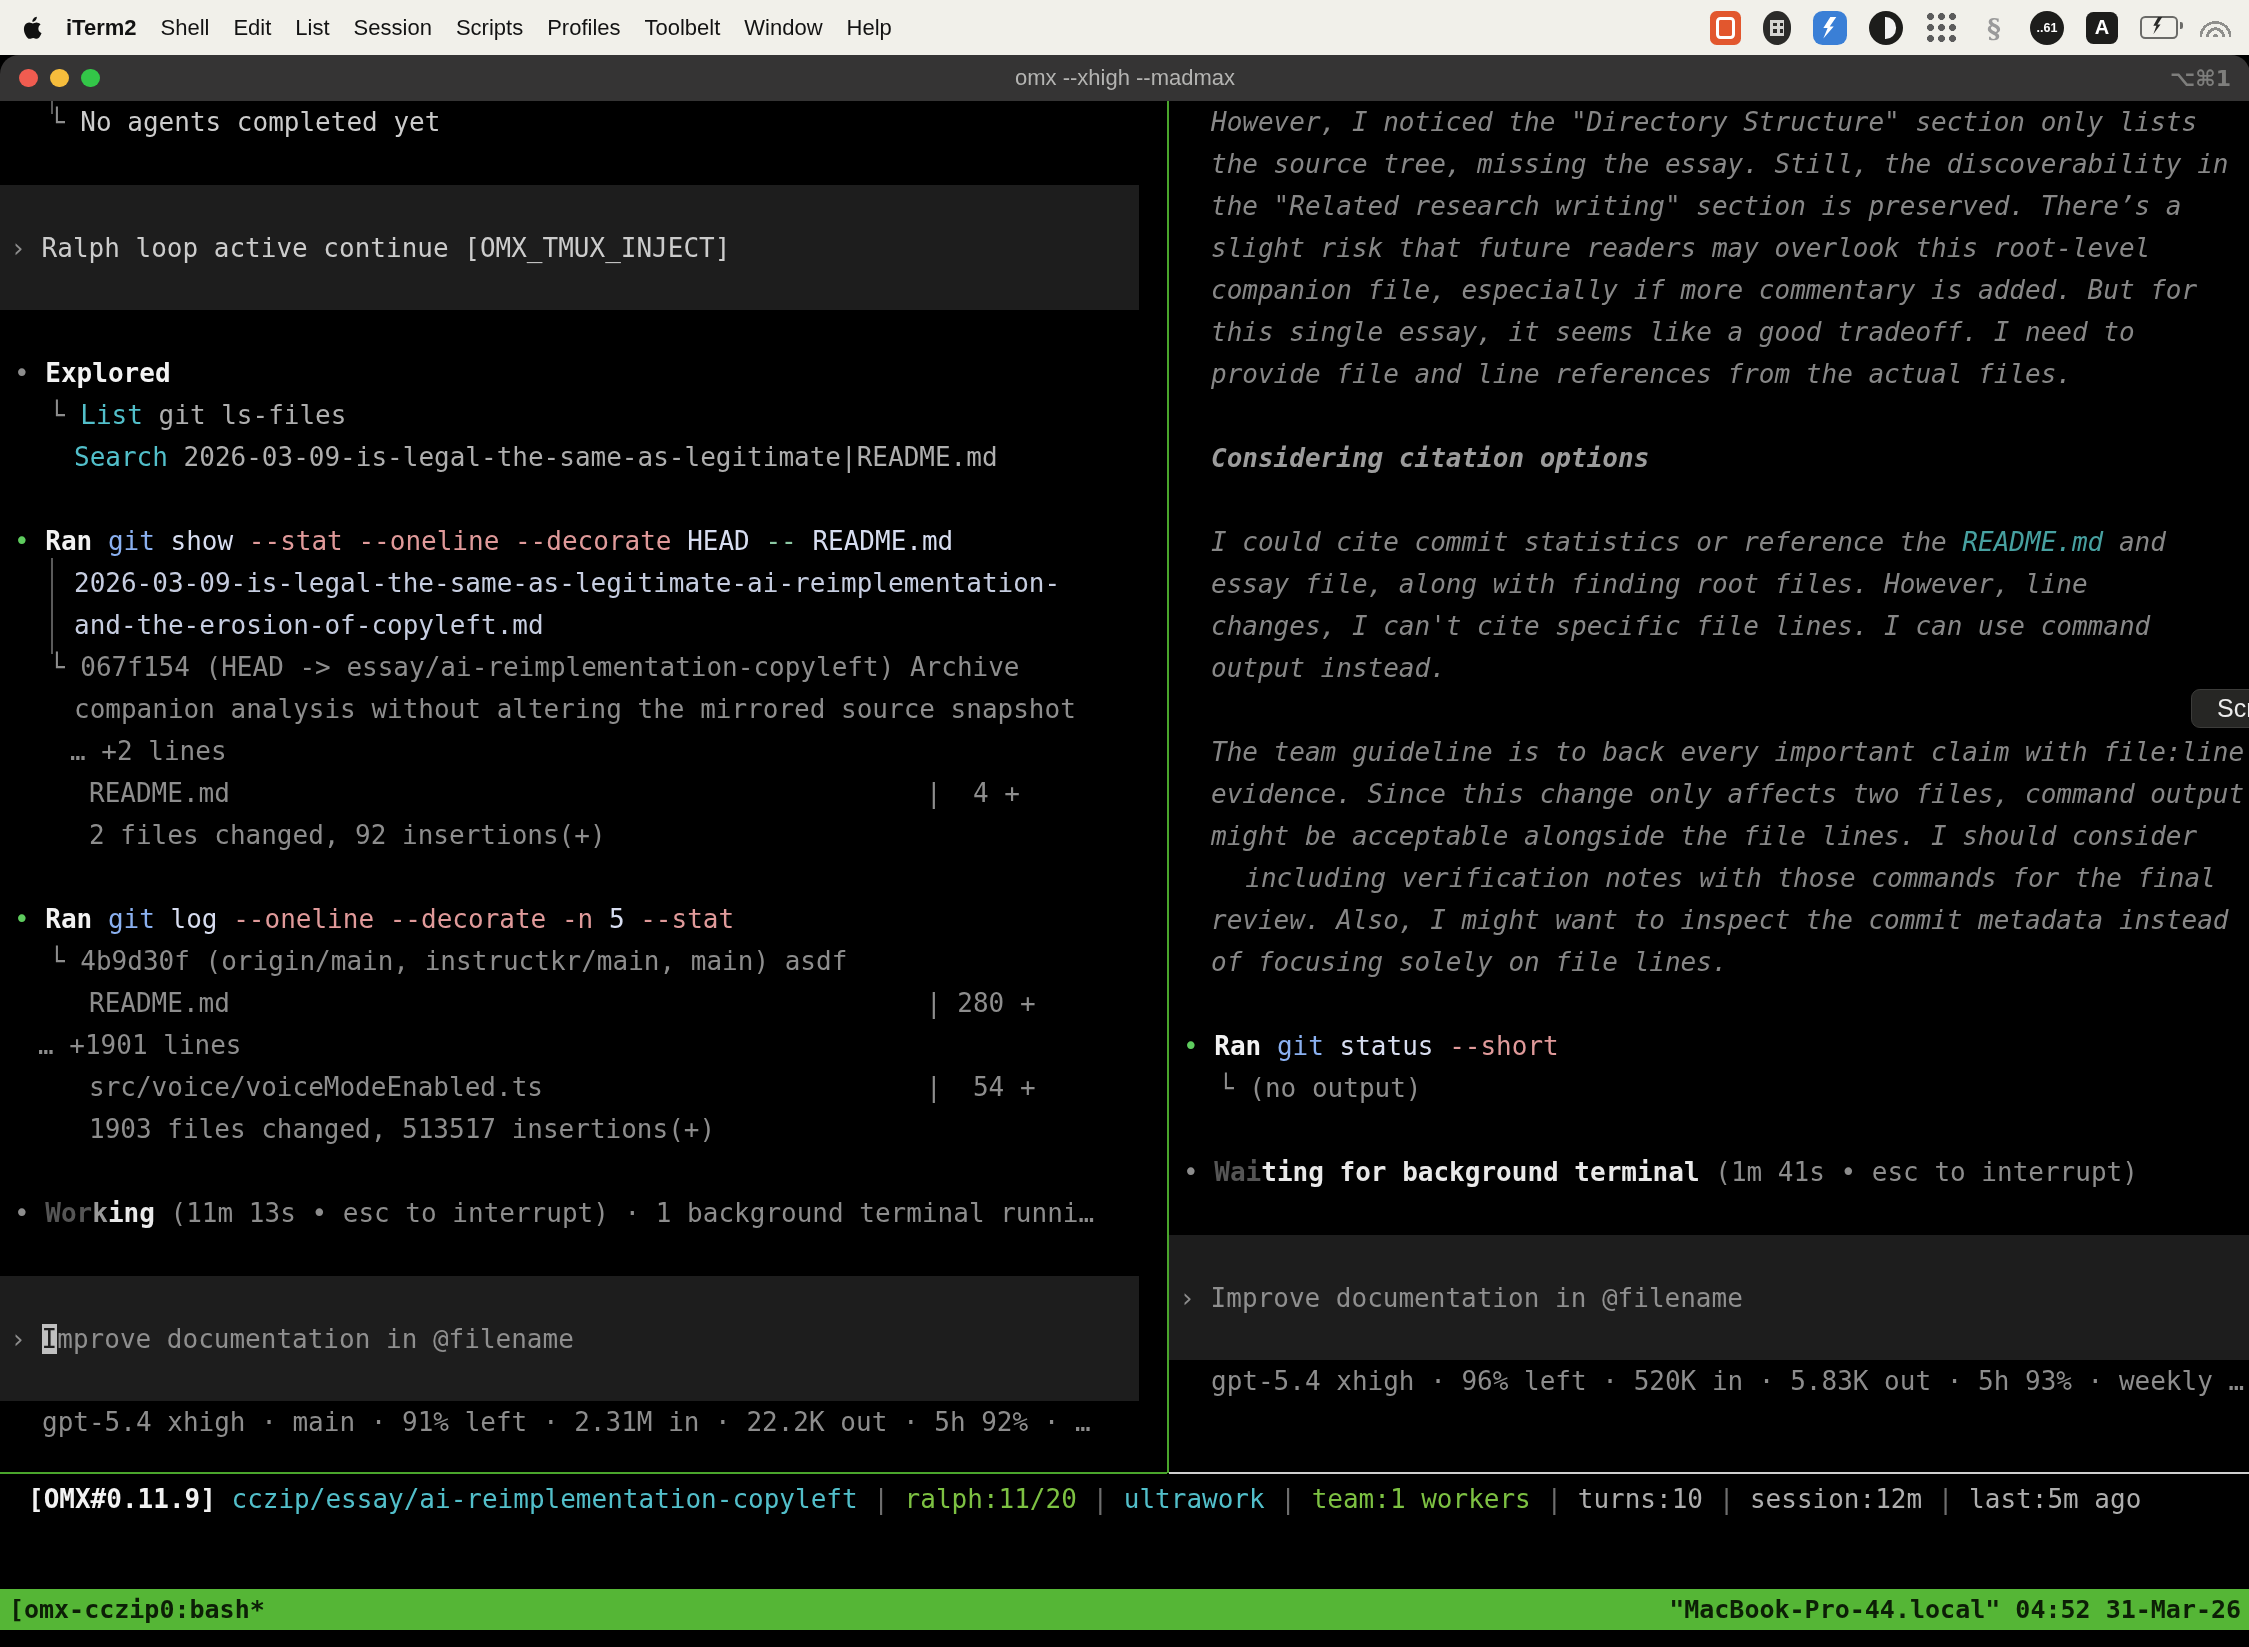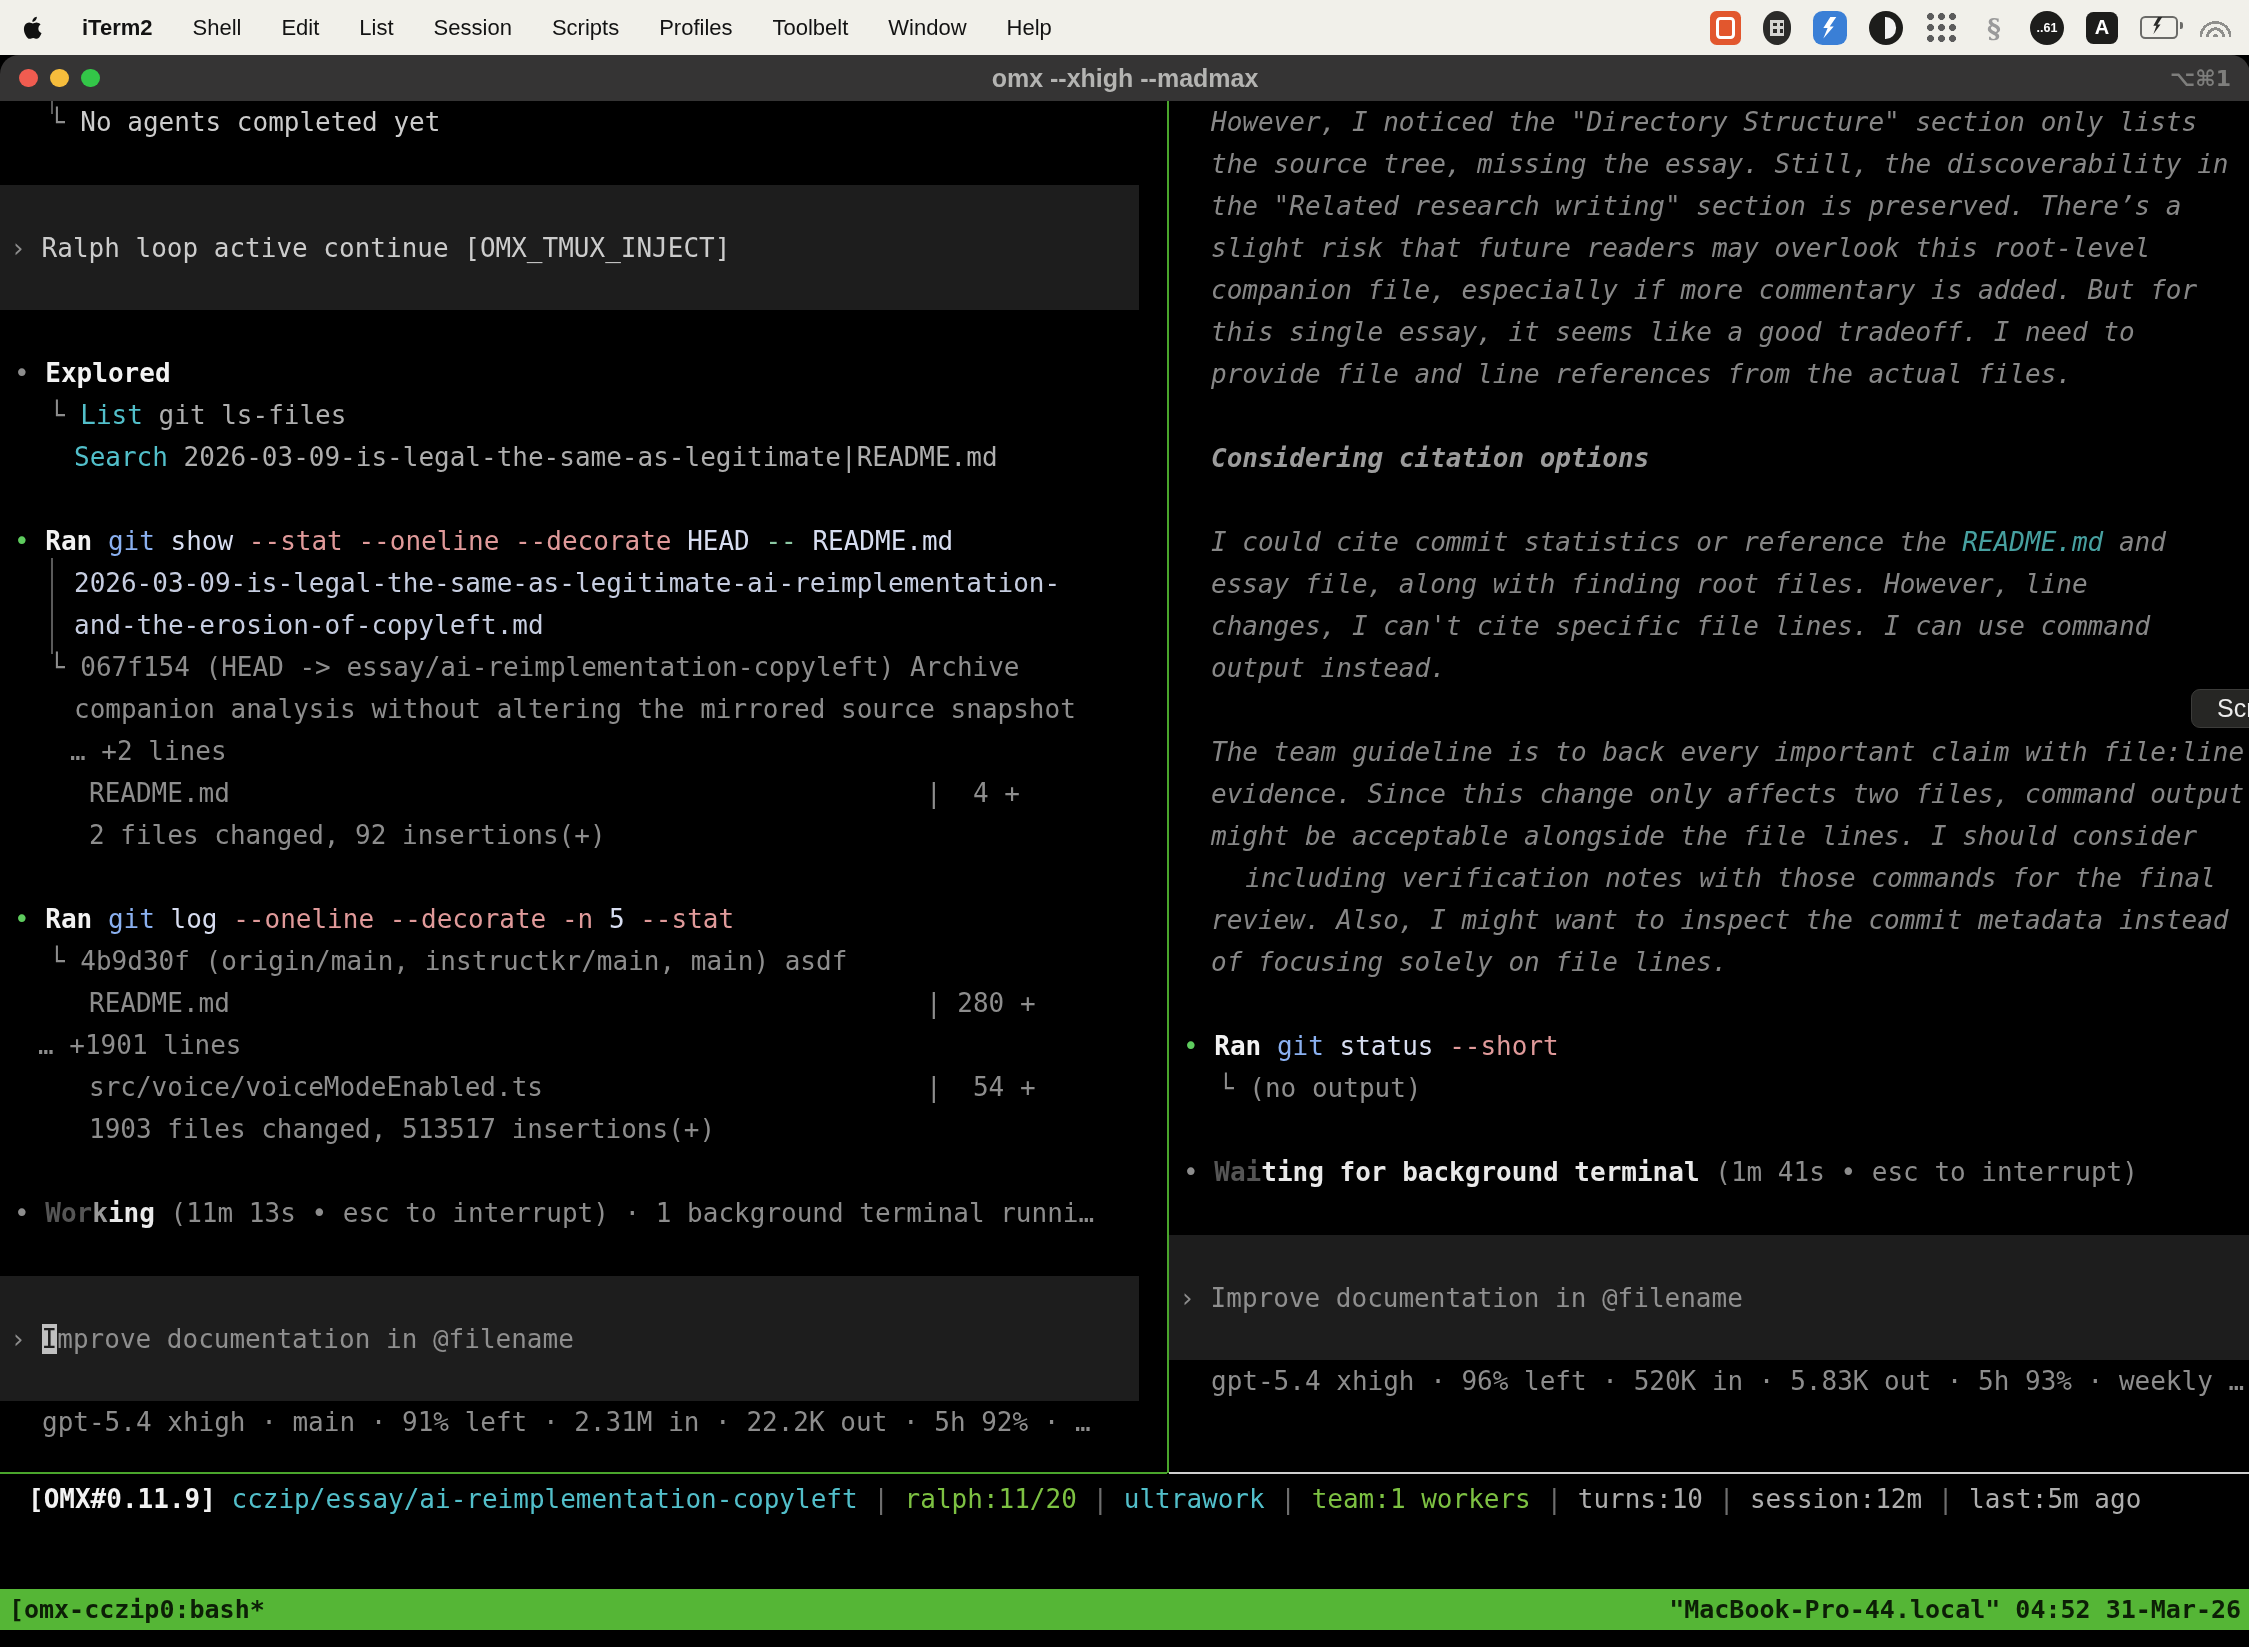--- a/index.html
+++ b/index.html
@@ -2,21 +2,21 @@
 <html style="font-size:11.8px"><head>
 <meta charset="utf-8">
 <style>
   html,body{margin:0;padding:0;width:2250px;height:1648px;background:#000;overflow:hidden;}
   body{font-family:"DejaVu Sans Mono",monospace;}
 
   
   .menubar{position:absolute;top:0;left:0;width:2250px;height:55px;background:#f1f0ea;
     display:flex;align-items:center;justify-content:space-between;
     font-family:"Liberation Sans",sans-serif;color:#111;}
-  .mb-left{display:flex;align-items:center;gap:40px;padding-left:22px;}
+  .mb-left{display:flex;align-items:center;gap:24px;padding-left:22px;}
   .apple{display:flex;align-items:center;}
   .menu-item{font-size:22px;color:#131313;}
   .menu-item.bold{font-weight:bold;}
   .mb-right{display:flex;align-items:center;gap:22px;padding-right:19px;}
   .mi{display:flex;align-items:center;justify-content:center;height:34px;min-width:28px;}
   .mi-chat{width:31px;height:34px;background:#e2572e;border-radius:6.6px;}
   .mi-chat::before{content:"";width:13.3px;height:16px;border:3px solid #fff;border-radius:4.4px;}
   .mi-shield{width:28px;height:34px;background:#2b2b29;border-radius:14px / 16px;}
   .mi-shield::before{content:"";width:13.3px;height:16px;
     background:repeating-linear-gradient(0deg,#d5d5d2 0 3px,transparent 3px 6.6px),
@@ -48,21 +48,21 @@
   .window{position:absolute;top:55px;left:0;width:2250px;height:1593px;background:#000;
     border-radius:19px 19px 0 0;overflow:hidden;}
   .titlebar{height:46px;background:#353434;position:relative;}
   .lights{position:absolute;left:19px;top:0;height:46px;display:flex;align-items:center;gap:12.5px;}
   .light{width:18.5px;height:18.5px;border-radius:50%;}
   .light.red{background:#f05c50;}
   .light.yellow{background:#f6bd3c;}
   .light.green{background:#33c748;}
   .win-title{position:absolute;left:0;right:0;top:0;height:46px;display:flex;align-items:center;
     justify-content:center;color:#b4b4b2;font-family:"Liberation Sans",sans-serif;
-    font-weight:bold;font-size:25px;}
+    font-weight:normal;font-size:22px;}
   .win-shortcut{position:absolute;right:19px;top:0;height:46px;display:flex;align-items:center;
     color:#7e7e7c;font-family:"DejaVu Sans",sans-serif;font-weight:bold;font-size:22px;}
 
   
   .pane{position:absolute;top:46px;height:1372px;overflow:hidden;}
   .pane-left{left:0;width:1167px;}
   .pane-right{left:1169px;width:1081px;}
   .prow{height:42px;line-height:42px;white-space:pre;font-size:26px;color:#9a9a9a;}
   .pgap1{height:42px;}
   .pbox{height:125px;background:#1d1d1d;display:flex;align-items:center;}

